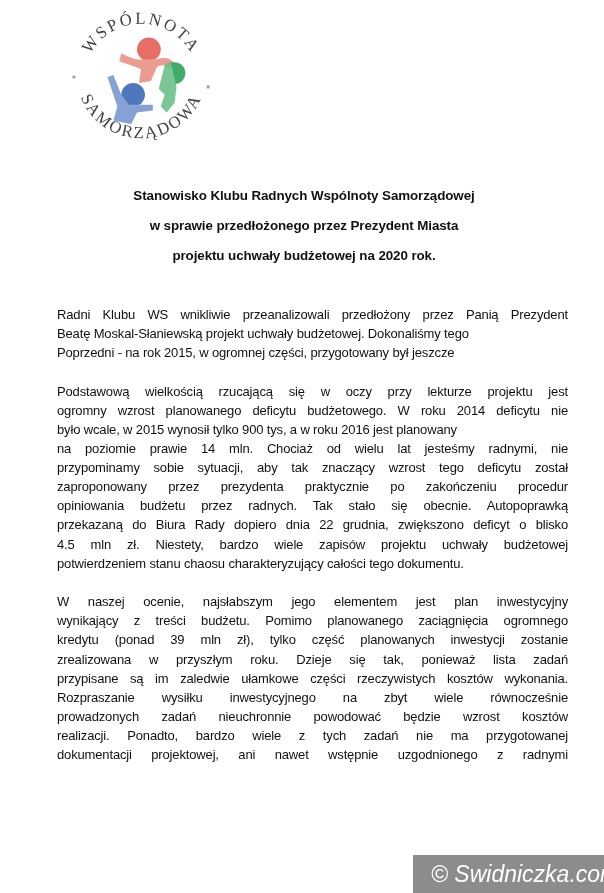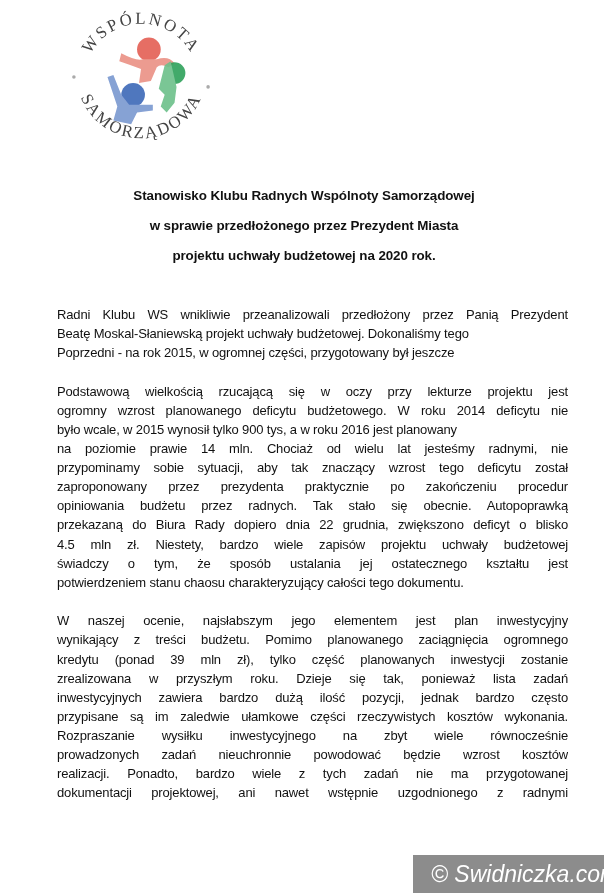--- a/index.html
+++ b/index.html
@@ -81,29 +81,27 @@
   <div class="para">
     <div class="line">Podstawową wielkością rzucającą się w oczy przy lekturze projektu jest</div>
     <div class="line">ogromny wzrost planowanego deficytu budżetowego. W roku 2014 deficytu nie</div>
     <div class="line last">było wcale, w 2015 wynosił tylko 900 tys, a w roku 2016 jest planowany</div>
     <div class="line">na poziomie prawie 14 mln. Chociaż od wielu lat jesteśmy radnymi, nie</div>
     <div class="line">przypominamy sobie sytuacji, aby tak znaczący wzrost tego deficytu został</div>
     <div class="line">zaproponowany przez prezydenta   praktycznie po zakończeniu procedur</div>
     <div class="line">opiniowania  budżetu przez radnych. Tak stało się obecnie. Autopoprawką</div>
     <div class="line">przekazaną do Biura Rady dopiero dnia 22 grudnia, zwiększono deficyt o blisko</div>
     <div class="line">4.5 mln zł. Niestety, bardzo wiele zapisów projektu uchwały budżetowej</div>
-    <div class="line">świadczy o tym, że sposób ustalania jej ostatecznego kształtu jest</div>
     <div class="line last">potwierdzeniem stanu chaosu charakteryzujący całości tego dokumentu.</div>
   </div>
   <div class="para">
     <div class="line">W naszej ocenie, najsłabszym jego elementem jest plan inwestycyjny</div>
     <div class="line">wynikający z treści budżetu. Pomimo planowanego zaciągnięcia ogromnego</div>
     <div class="line">kredytu (ponad 39 mln zł), tylko część planowanych inwestycji zostanie</div>
     <div class="line">zrealizowana w przyszłym roku. Dzieje się tak, ponieważ lista zadań</div>
-    <div class="line">inwestycyjnych zawiera bardzo dużą ilość pozycji, jednak bardzo często</div>
     <div class="line">przypisane są im zaledwie ułamkowe części rzeczywistych kosztów wykonania.</div>
     <div class="line">Rozpraszanie wysiłku inwestycyjnego na zbyt wiele równocześnie</div>
     <div class="line">prowadzonych zadań nieuchronnie powodować będzie wzrost kosztów</div>
     <div class="line">realizacji. Ponadto, bardzo wiele z tych zadań nie ma przygotowanej</div>
     <div class="line">dokumentacji projektowej, ani nawet wstępnie uzgodnionego z radnymi</div>
   </div>
 </div>
 
 <div class="watermark">© Swidniczka.com</div>
 

